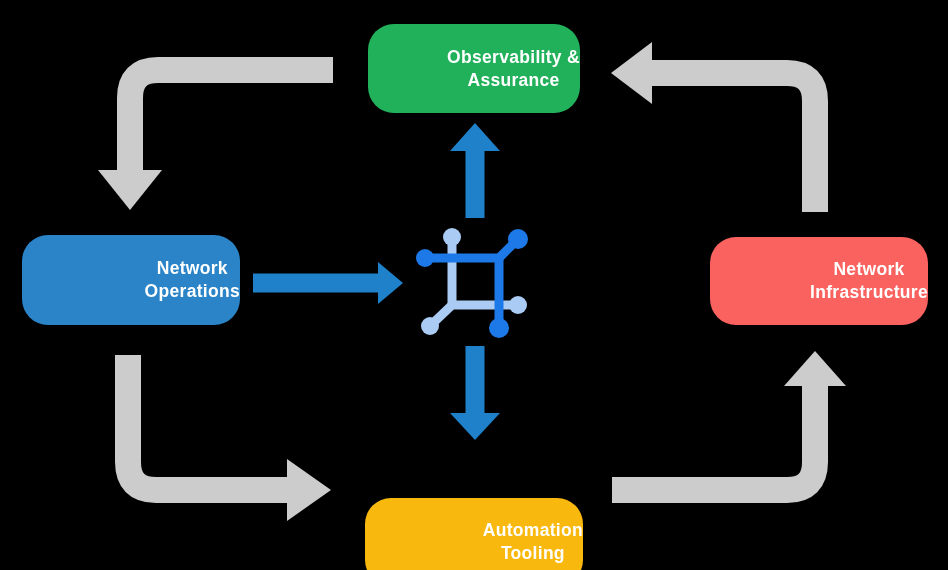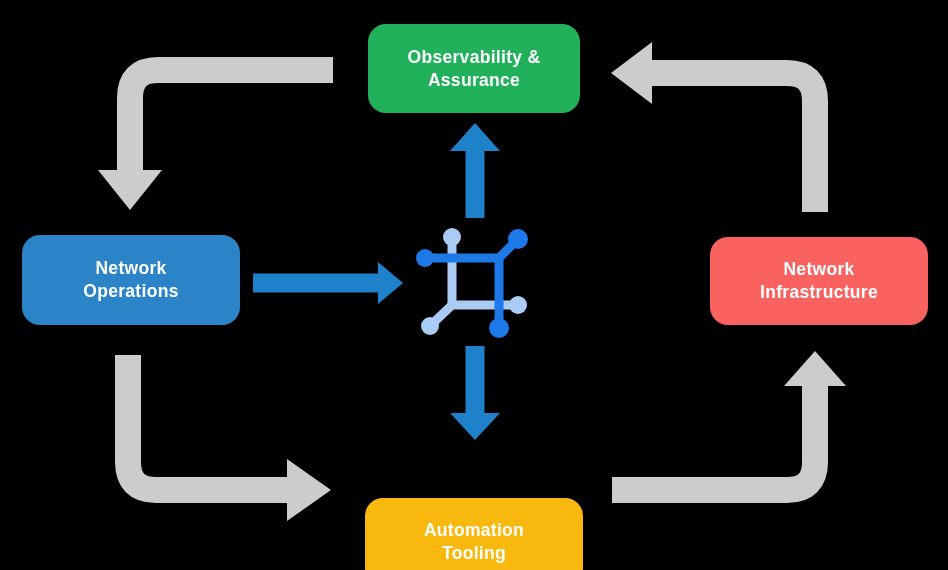--- a/index.html
+++ b/index.html
@@ -51,24 +51,24 @@
   .icon-dark {
     stroke: var(--icon-dark, #1e79e8);
     fill: none;
     stroke-width: 9;
     stroke-linecap: round;
     stroke-linejoin: round;
   }
   .icon-dark-node { fill: var(--icon-dark, #1e79e8); stroke: none; }
   .node {
     position: absolute;
-    border-radius: 18px;
+    border-radius: 26px;
     display: flex;
     align-items: center;
-    justify-content: center;
+    justify-content: flex-end;
     text-align: center;
     color: var(--text, #fff);
     font-size: 17.5px;
     font-weight: 600;
     letter-spacing: 0.3px;
     line-height: 23px;
   }
   .node .node-label { white-space: pre-line; }
   .node-observability { left: 368px; top: 24px;  width: 212px; height: 89px; background: var(--green, #22b15b); }
   .node-operations    { left: 22px;  top: 235px; width: 218px; height: 90px; background: var(--blue, #2a84c7); }

